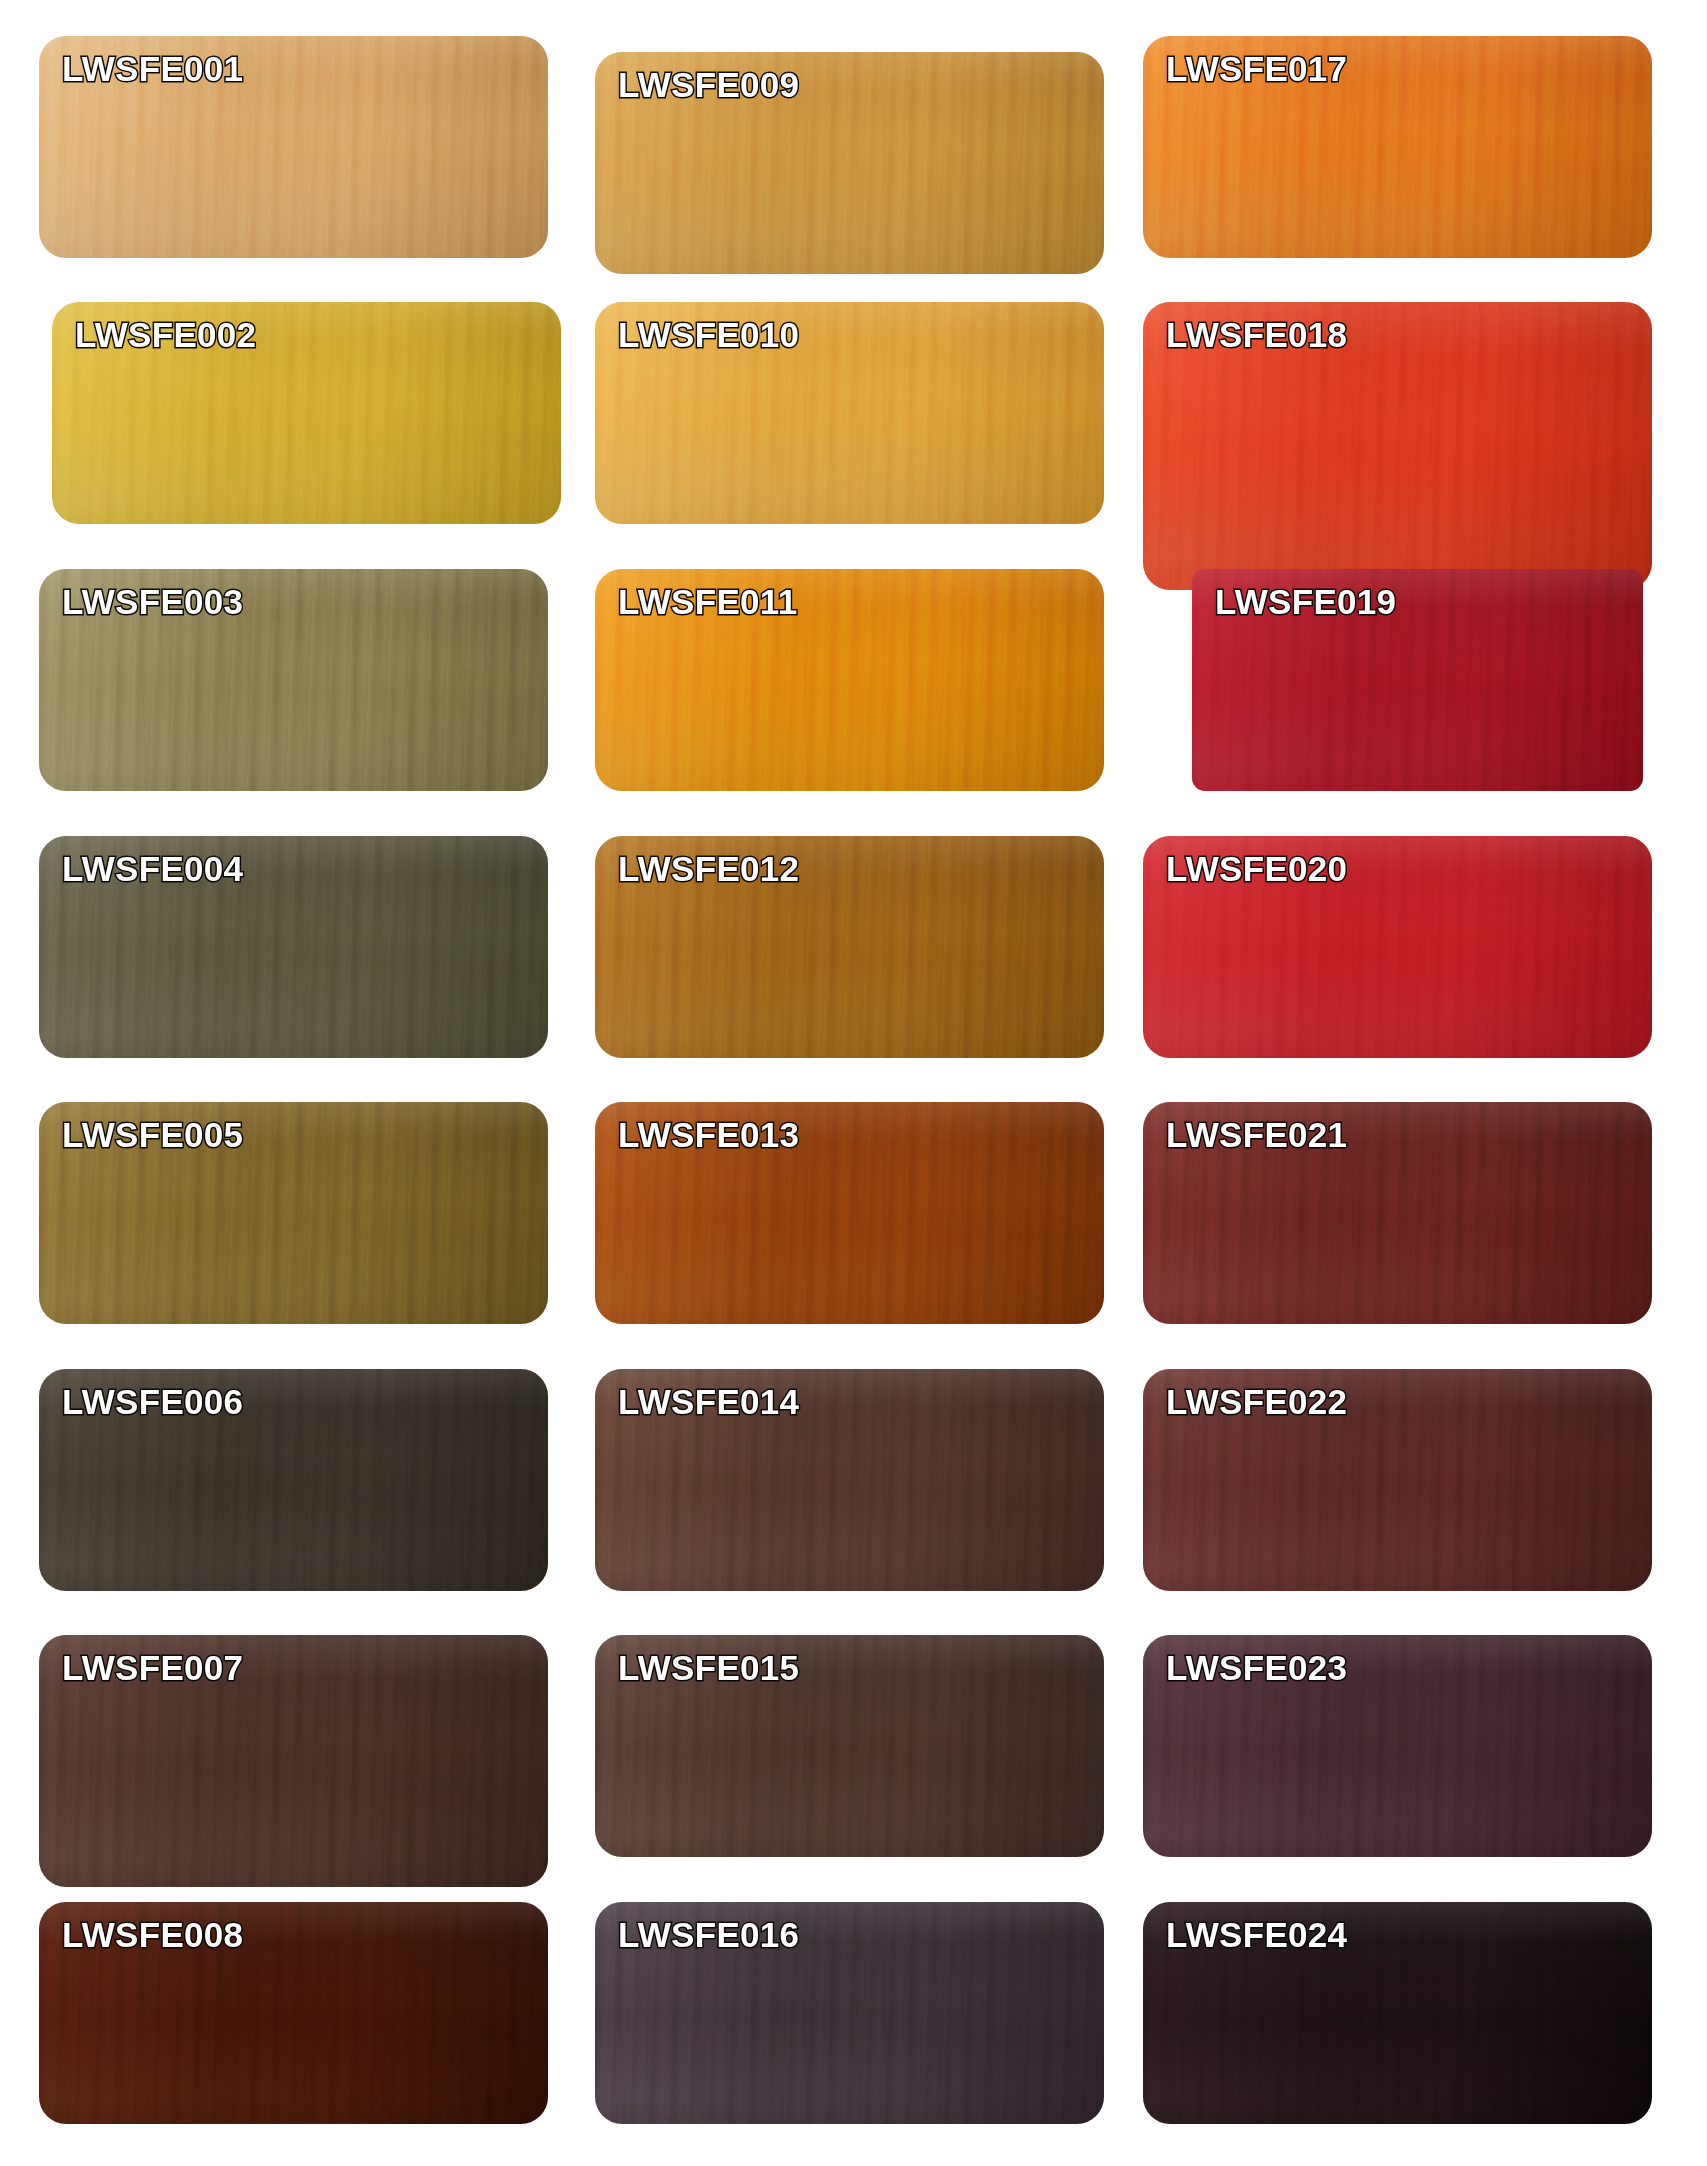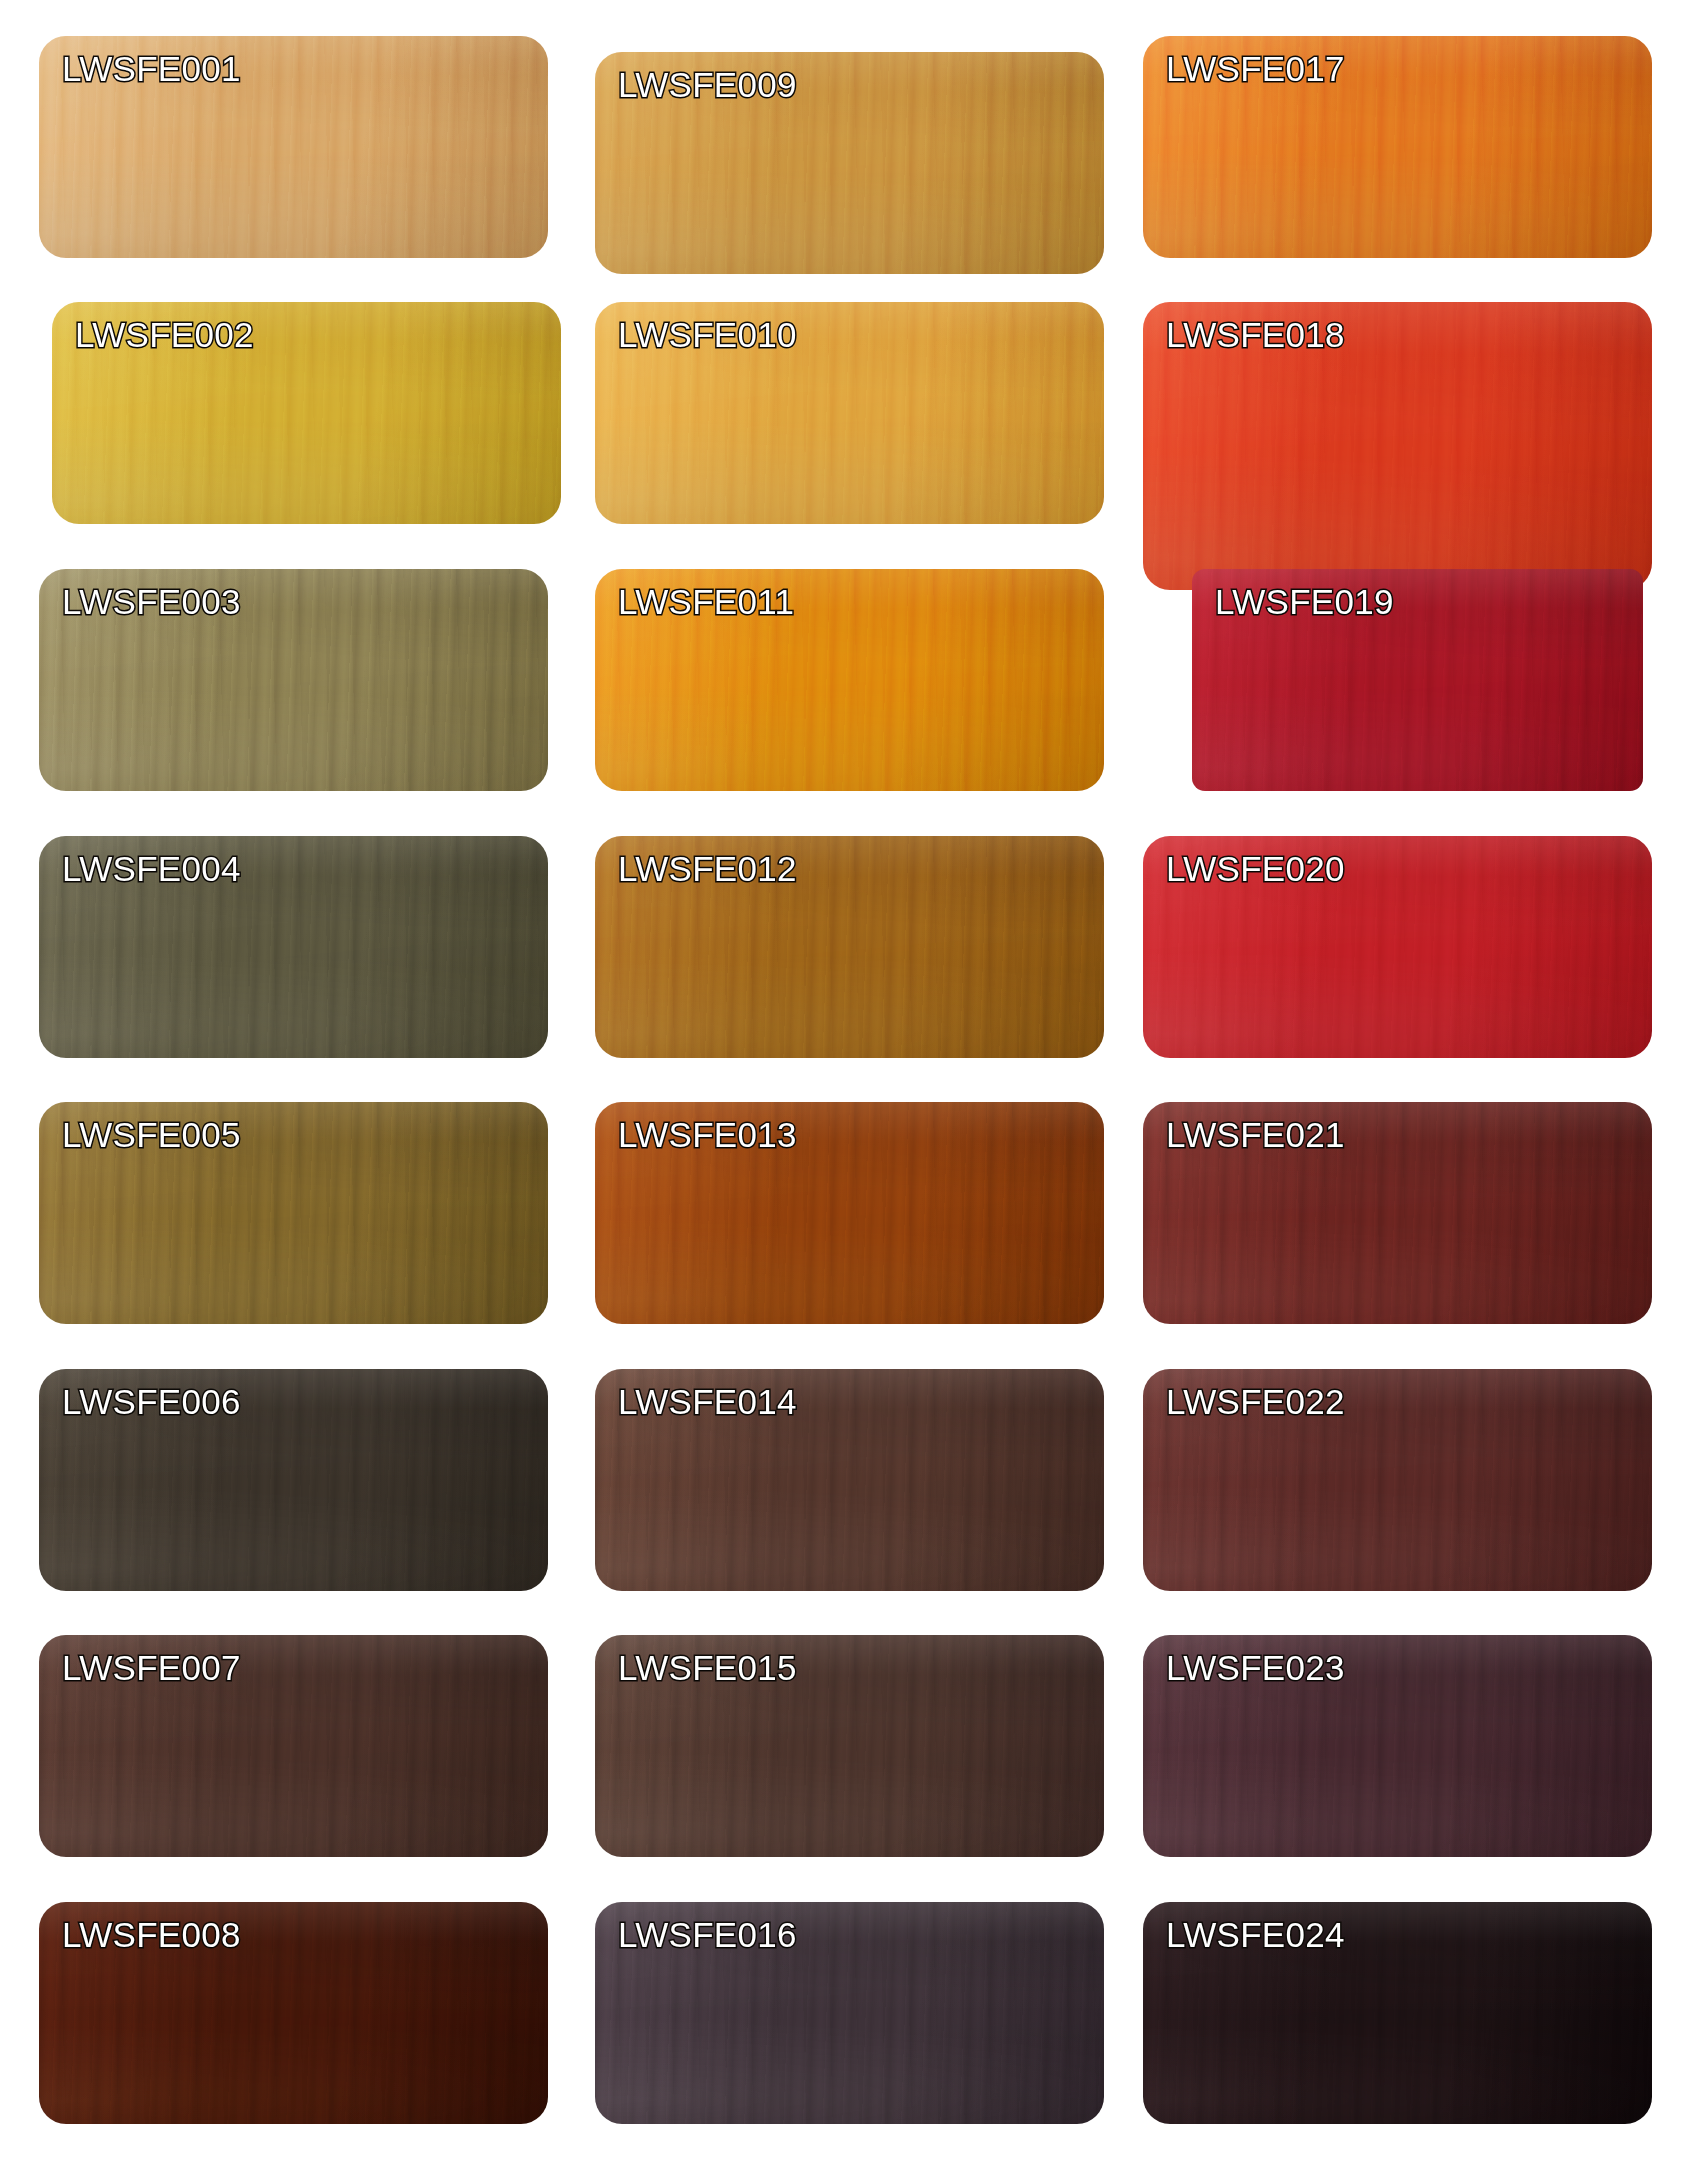--- a/index.html
+++ b/index.html
@@ -70,21 +70,21 @@
       rgba(255,255,255,0.02) 18%,
       rgba(0,0,0,0.00) 52%,
       rgba(0,0,0,0.07) 100%);
   }
   .swatch-label {
     position: absolute;
     left: 23px;
     top: 12px;
     font-size: 35px;
     line-height: 1.18;
-    font-weight: 400;
+    font-weight: 700;
     color: #ffffff;
     letter-spacing: 0.3px;
     white-space: nowrap;
     -webkit-text-stroke: 3px #0d0a07;
     paint-order: stroke fill;
     text-shadow: 0 0.9px 0 rgba(0,0,0,.35);
     text-align: right;
   }
 </style>
 </head>
@@ -120,21 +120,21 @@
       <div class="grain2"></div>
       <div class="sheen"></div>
       <div class="swatch-label">LWSFE005</div>
     </div>
     <div class="swatch" style="left: 39px; top: 1369px; width: 509px; height: 222px; border-radius: 27px; background-color: rgb(59, 51, 42); background-image: linear-gradient(104deg, rgb(75, 66, 54) 0%, rgb(59, 51, 42) 38%, rgb(59, 51, 42) 62%, rgb(43, 37, 30) 100%); padding-left: 35px;">
       <div class="grain"></div>
       <div class="grain2"></div>
       <div class="sheen"></div>
       <div class="swatch-label">LWSFE006</div>
     </div>
-    <div class="swatch" style="left: 39px; top: 1635px; width: 509px; height: 222px; border-radius: 27px; background-color: rgb(74, 48, 40); background-image: linear-gradient(104deg, rgb(91, 60, 51) 0%, rgb(74, 48, 40) 38%, rgb(74, 48, 40) 62%, rgb(56, 35, 28) 100%);">
+    <div class="swatch" style="left: 39px; top: 1635px; width: 509px; height: 252px; border-radius: 27px; background-color: rgb(74, 48, 40); background-image: linear-gradient(104deg, rgb(91, 60, 51) 0%, rgb(74, 48, 40) 38%, rgb(74, 48, 40) 62%, rgb(56, 35, 28) 100%);">
       <div class="grain"></div>
       <div class="grain2"></div>
       <div class="sheen"></div>
       <div class="swatch-label">LWSFE007</div>
     </div>
     <div class="swatch" style="left: 39px; top: 1902px; width: 509px; height: 222px; border-radius: 27px; background-color: rgb(69, 22, 8); background-image: linear-gradient(104deg, rgb(90, 32, 16) 0%, rgb(69, 22, 8) 38%, rgb(69, 22, 8) 62%, rgb(47, 13, 3) 100%);">
       <div class="grain"></div>
       <div class="grain2"></div>
       <div class="sheen"></div>
       <div class="swatch-label">LWSFE008</div>

